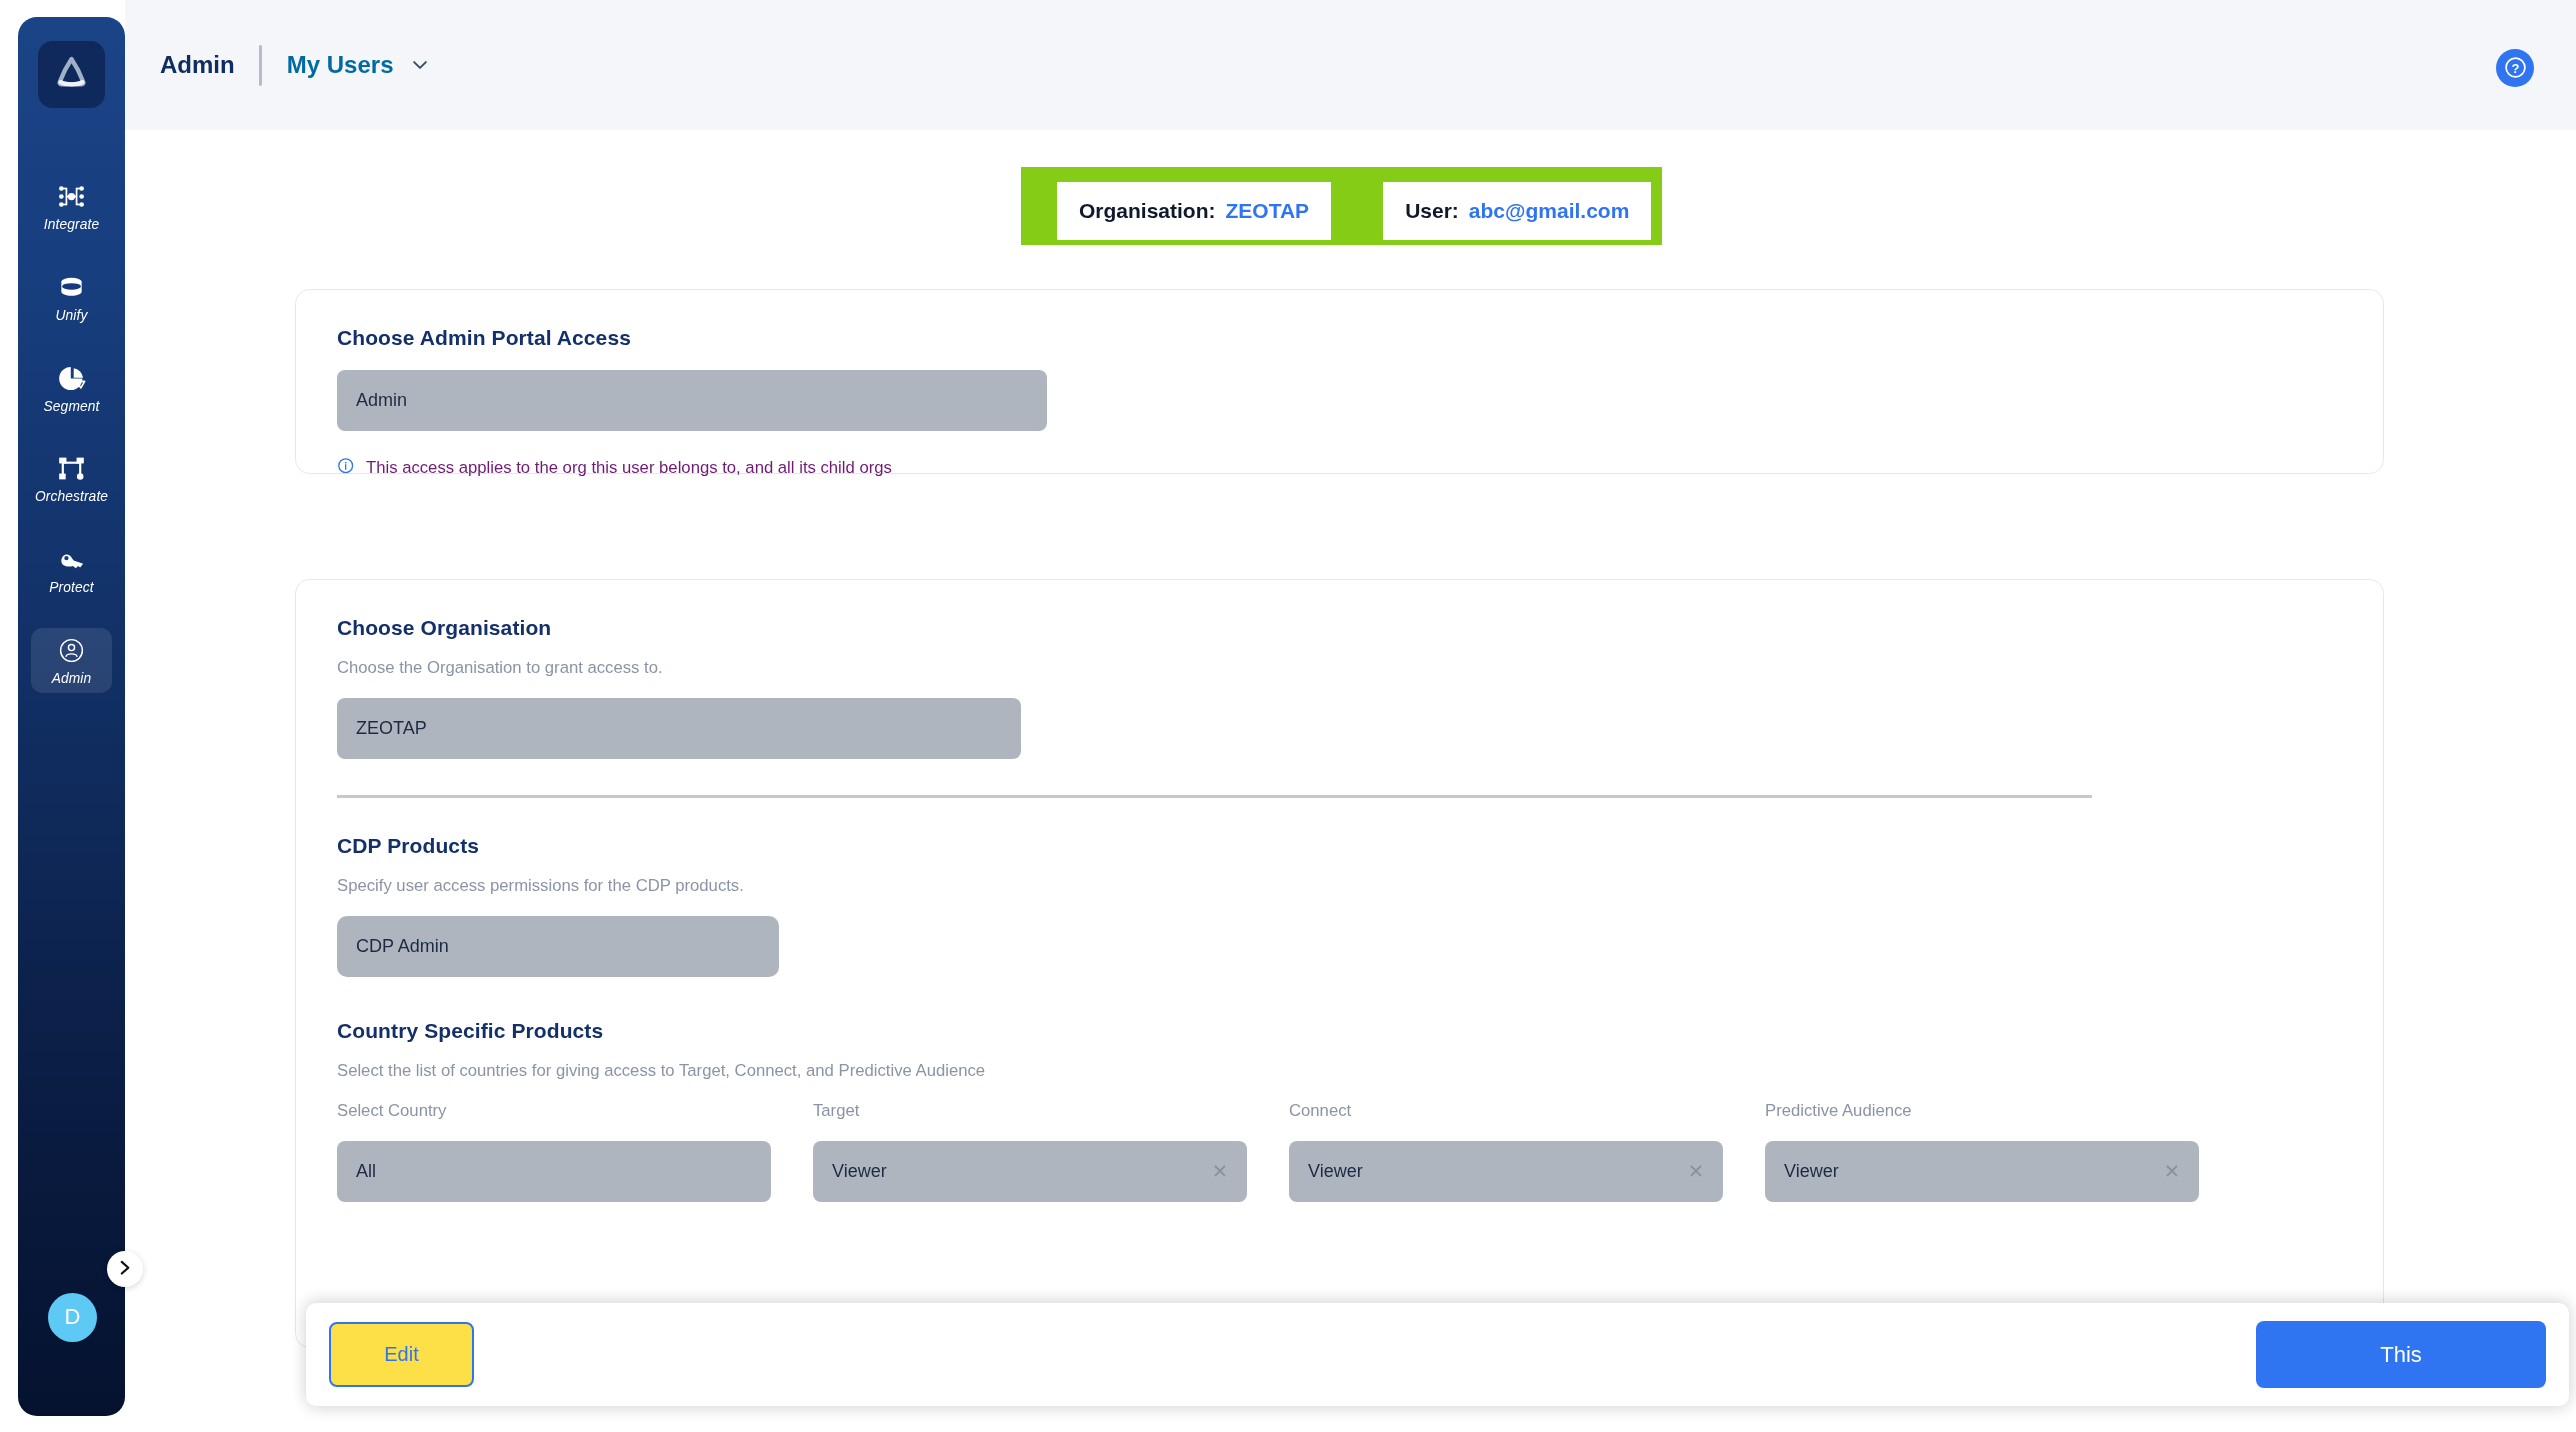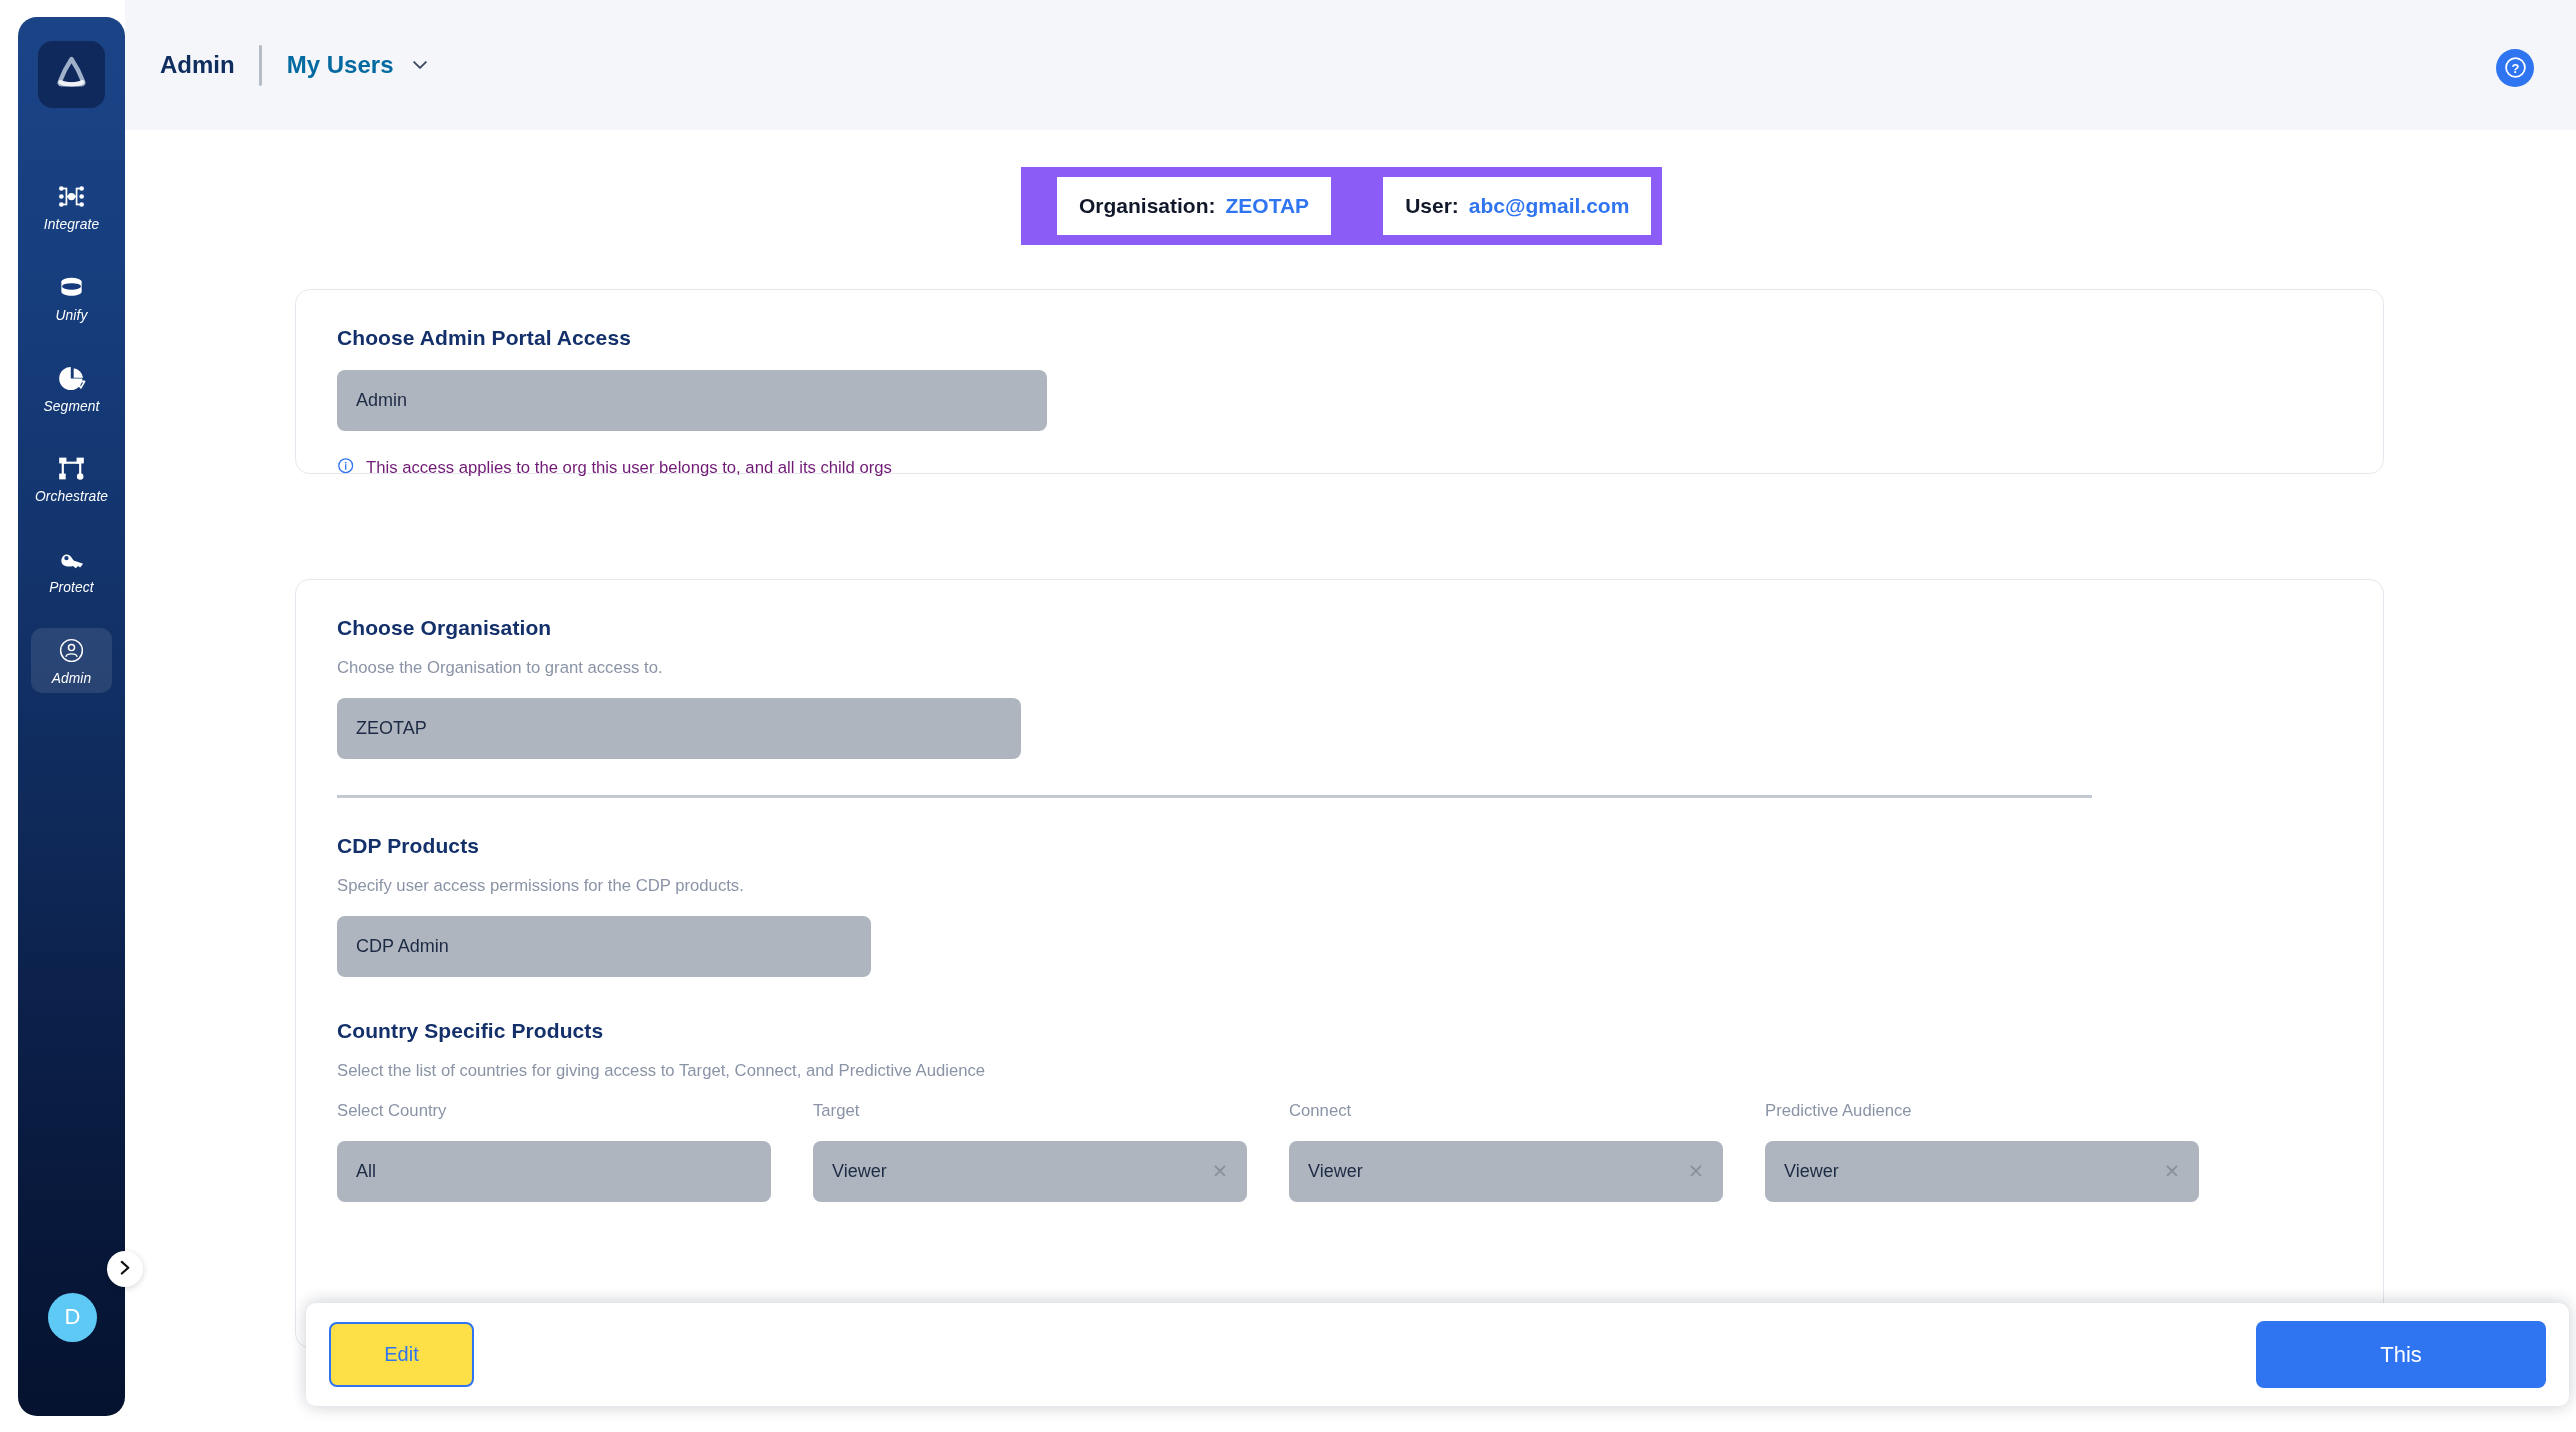--- a/index.html
+++ b/index.html
@@ -166,23 +166,23 @@
     background: #ffffff;
     overflow: hidden;
   }
 
   .infobar {
     position: absolute;
     left: 896px;
     top: 37px;
     width: 641px;
     height: 78px;
-    background: #8b5cf6;
-    display: flex;
-    align-items: flex-start;
+    background: #84cc16;
+    display: flex;
+    align-items: center;
   }
   .infobar-cell {
     background: #ffffff;
     display: flex;
     align-items: center;
     padding: 0 22px;
     height: 58px;
     margin-top: 10px;
     font-size: 21px;
     gap: 10px;
@@ -235,21 +235,21 @@
   .select-box .val { flex: 1; }
   .select-box .clear {
     color: #8b919b;
     font-size: 19.5px;
     line-height: 1;
     cursor: pointer;
   }
 
   .w-access { width: 710px; }
   .w-org    { width: 684px; }
-  .w-cdp    { width: 534px; }
+  .w-cdp    { width: 442px; border-radius: 10px; }
 
   .note {
     margin-top: 26px;
     display: flex;
     align-items: center;
     gap: 11.6px;
     color: #701a75;
     font-size: 16.7px;
   }
 

